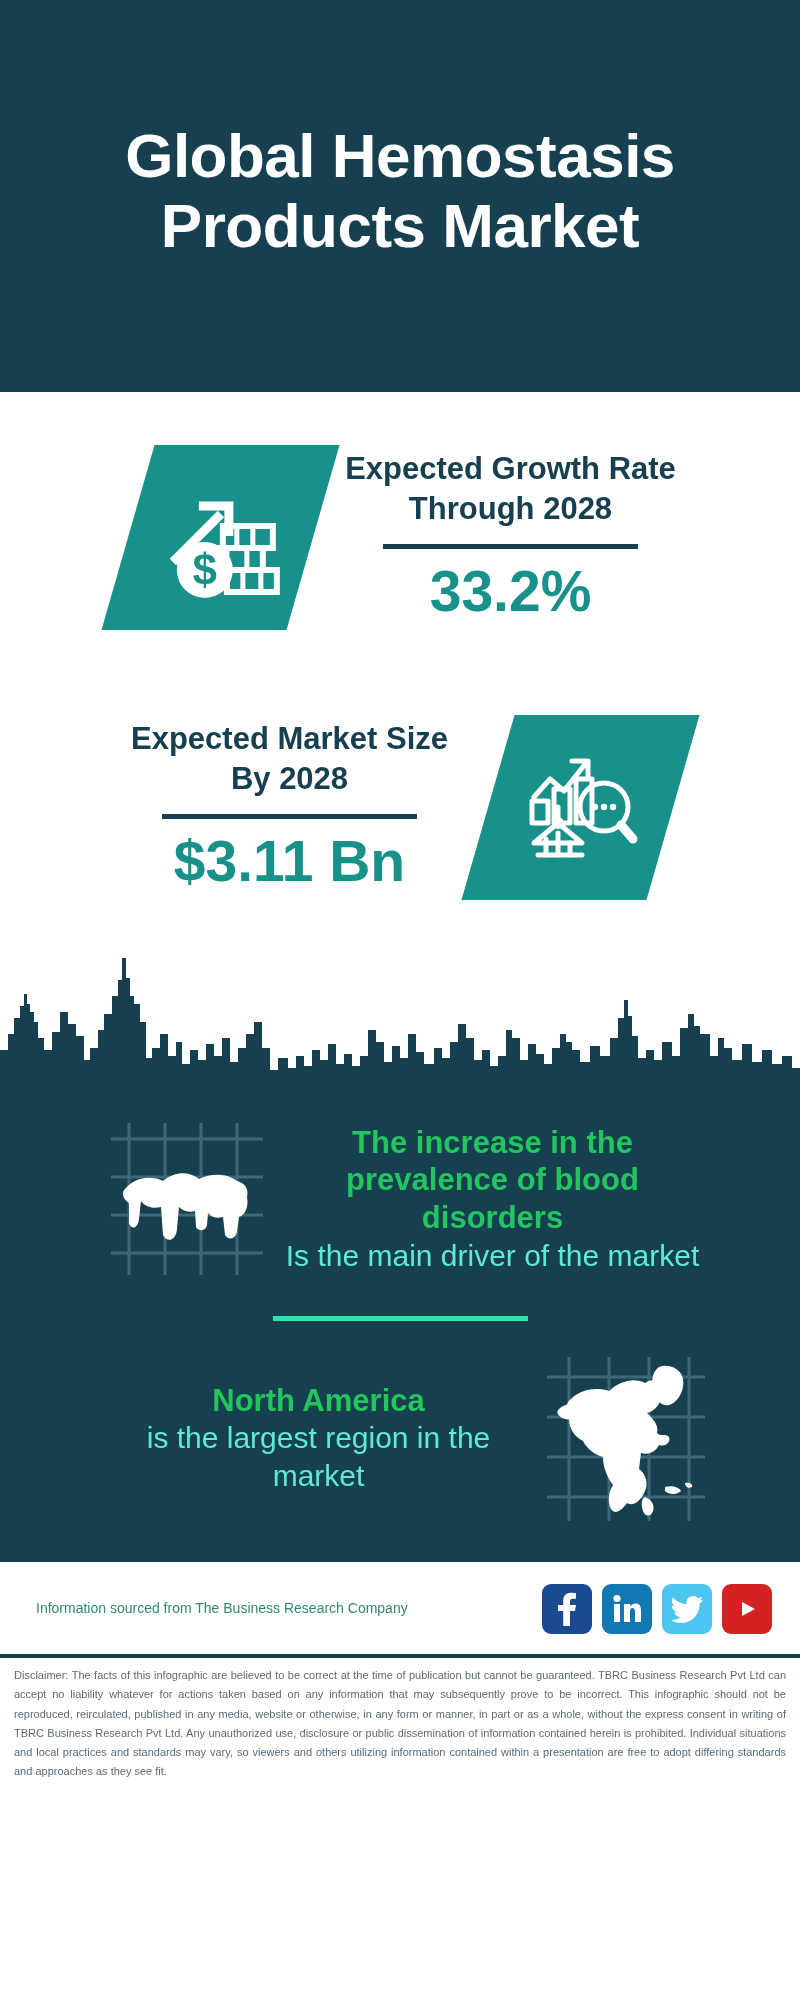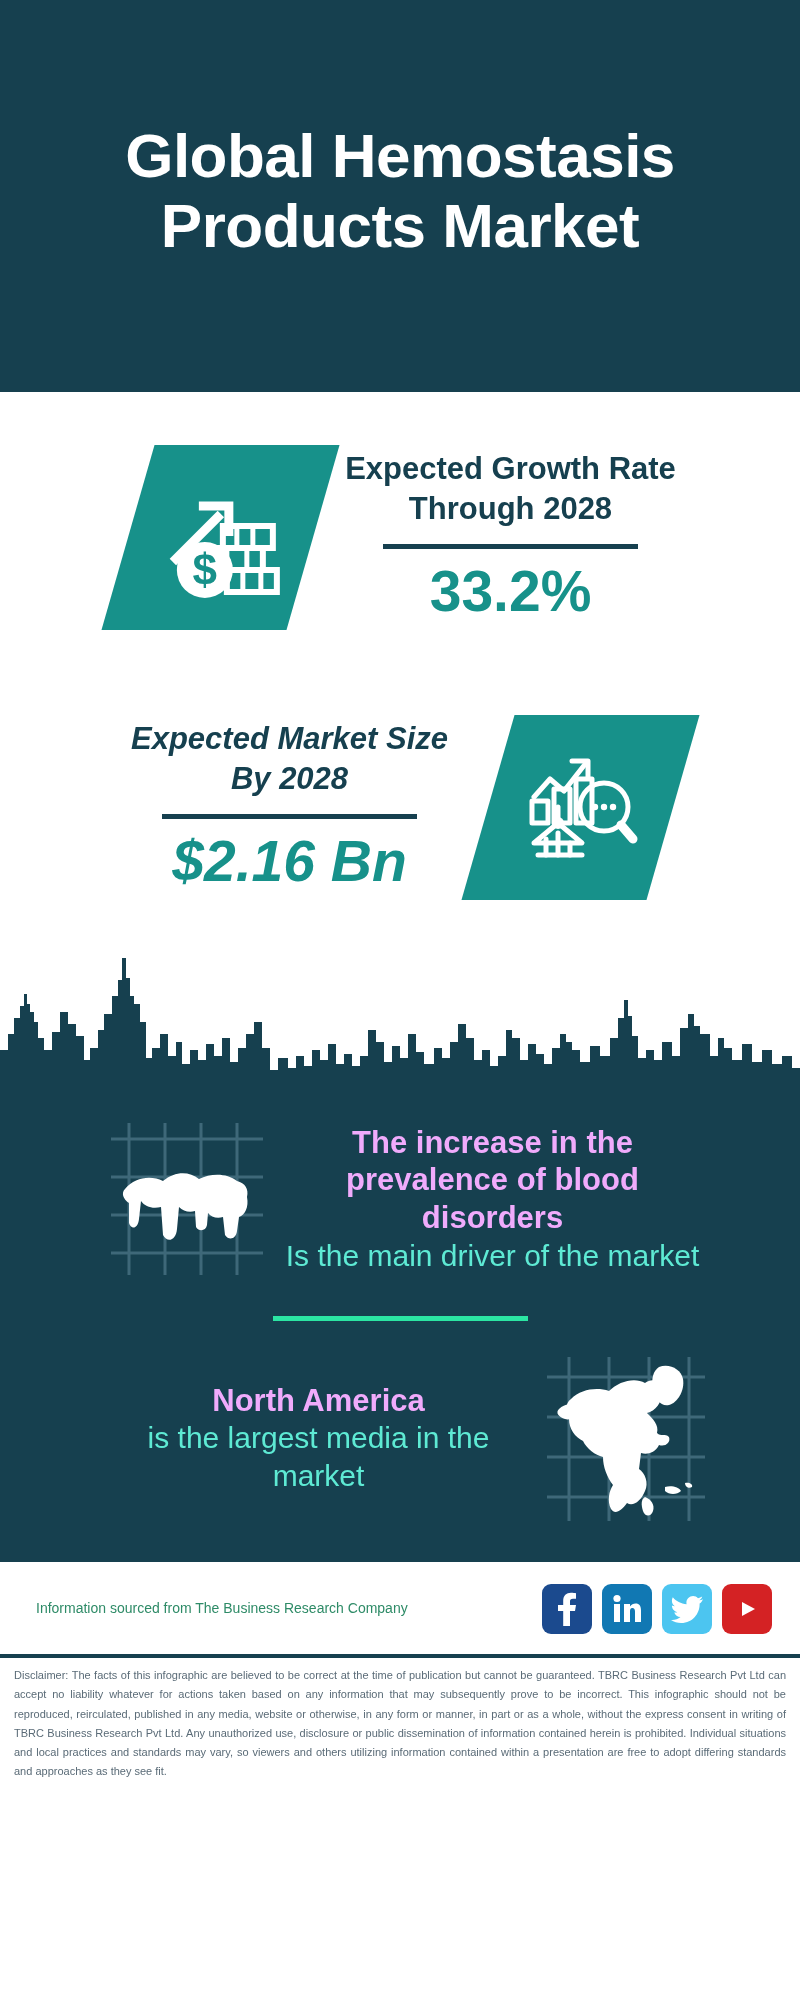--- a/index.html
+++ b/index.html
@@ -45,21 +45,21 @@
   .white-band {
     background: #ffffff;
     padding-top: 10px;
   }
   .stat-row {
     display: flex;
     align-items: center;
     justify-content: center;
     height: 270px;
   }
-  .stat-row.reverse { flex-direction: row-reverse; font-style: italic; }
+  .stat-row.reverse { flex-direction: row-reverse; }
 
   .para-badge {
     width: 185px;
     height: 185px;
     background: #17918A;
     transform: skewX(-16deg);
     display: flex;
     align-items: center;
     justify-content: center;
     flex: 0 0 auto;
@@ -118,21 +118,21 @@
     display: flex;
     align-items: center;
     justify-content: center;
   }
   .info-text {
     flex: 0 0 auto;
     width: 430px;
     text-align: center;
   }
   .info-head {
-    color: #f0abfc;
+    color: #22c55e;
     font-size: 31px;
     font-weight: bold;
     line-height: 1.22;
   }
   .info-sub {
     color: #5eead4;
     font-size: 30px;
     line-height: 1.25;
   }
   .green-divider {
@@ -253,21 +253,21 @@
           <g fill="#ffffff">
             <circle cx="77" cy="62" r="3.2"></circle>
             <circle cx="86" cy="62" r="3.2"></circle>
             <circle cx="95" cy="62" r="3.2"></circle>
           </g>
         </svg>
       </div>
       <div class="stat-text">
         <div class="stat-label">Expected Market Size By 2028</div>
         <div class="stat-divider"></div>
-        <div class="stat-value">$2.16 Bn</div>
+        <div class="stat-value">$3.11 Bn</div>
       </div>
     </div>
   </div>
 
   <div class="skyline-wrap">
     <svg viewBox="0 0 800 160" preserveAspectRatio="none">
       <path fill="#16404F" d="M0 128 L0 160 L800 160 L800 130 L792 130 L792 118 L782 118 L782 126 L772 126
         L772 112 L762 112 L762 124 L752 124 L752 106 L742 106 L742 122 L732 122 L732 110 L724 110 L724 100
         L718 100 L718 118 L710 118 L710 96 L700 96 L700 88 L694 88 L694 76 L688 76 L688 90 L680 90 L680 118
         L672 118 L672 104 L662 104 L662 122 L654 122 L654 112 L646 112 L646 120 L638 120 L638 98 L632 98
@@ -348,21 +348,21 @@
 
             <path d="M104 146 C110 148 114 154 112 160 C110 166 104 166 102 160 C100 154 100 148 104 146 Z"></path>
 
             <path d="M124 136 C130 134 138 136 140 140 C136 144 128 144 124 140 Z"></path>
             <path d="M144 132 C148 131 152 133 151 136 C148 138 144 136 144 132 Z"></path>
           </g>
         </svg>
       </div>
       <div class="info-text">
         <div class="info-head">North America</div>
-        <div class="info-sub">is the largest media in the market</div>
+        <div class="info-sub">is the largest region in the market</div>
       </div>
     </div>
   </div>
 
   <div class="footer">
     <div class="footer-text">
       <div class="footer-line">Information sourced from The Business Research Company</div>
     </div>
     <div class="social">
       <div class="social-icon sc-facebook">

